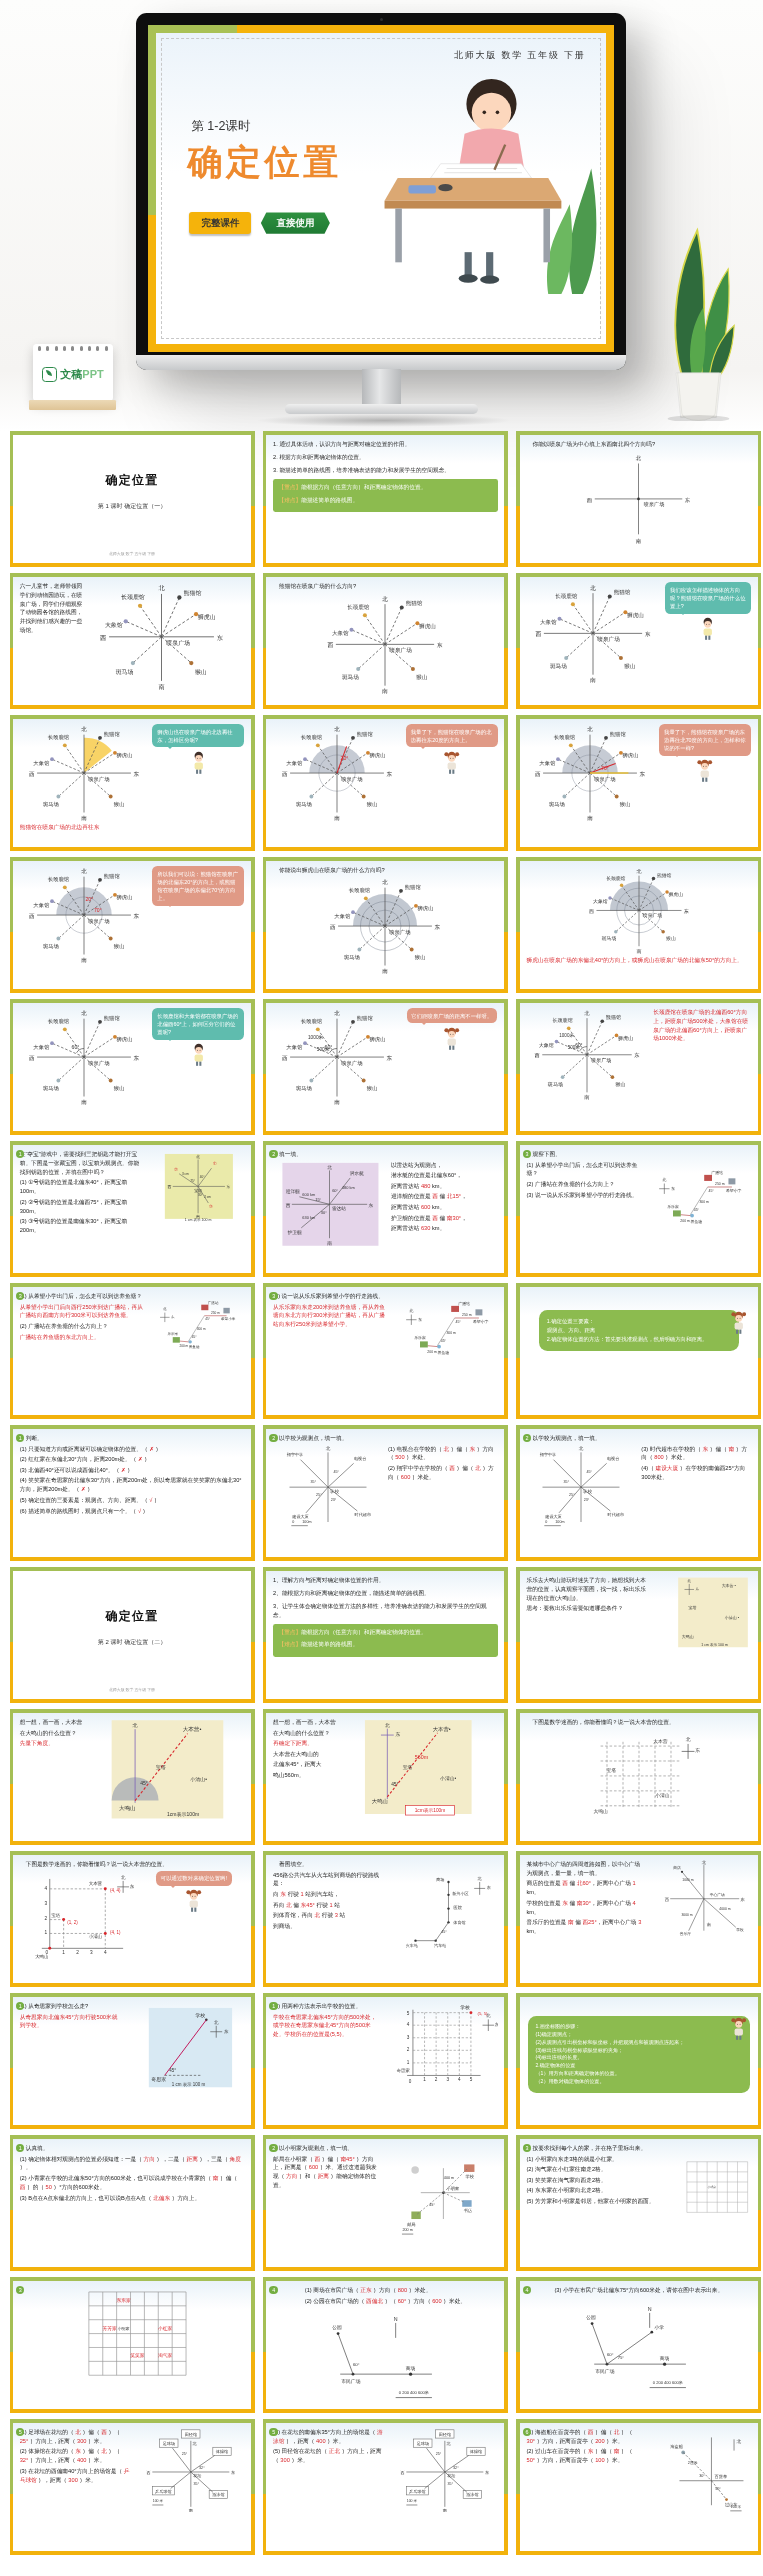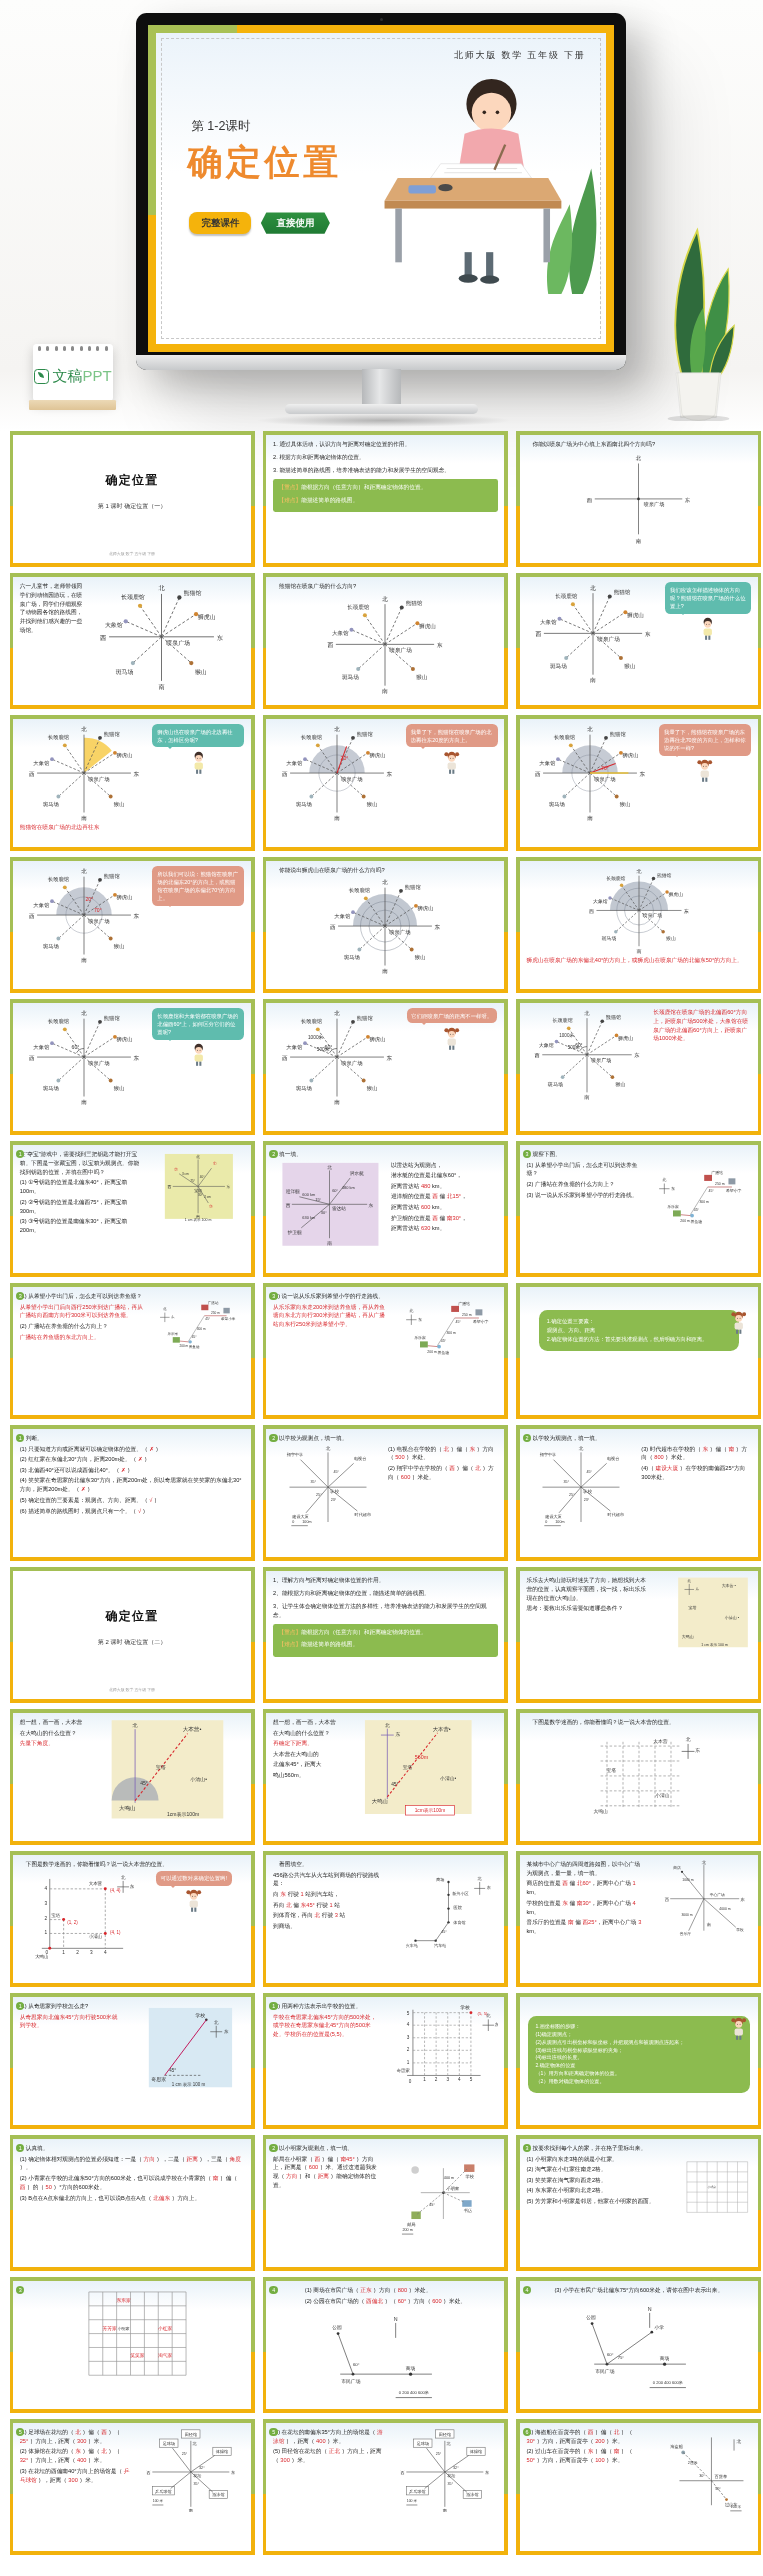--- a/index.html
+++ b/index.html
@@ -17,32 +17,32 @@
   #tslide{position:absolute;left:12px;top:12px;right:12px;bottom:18px;background:#f5b30b;}
   #tgreen1{position:absolute;left:0;top:0;width:9px;height:58%;background:#a9c155;}
   #tgreen2{position:absolute;left:0;top:0;width:19%;height:9px;background:#a9c155;}
   #tinner{position:absolute;inset:8.4px;background:linear-gradient(180deg,#ebf3fa,#ffffff 45%);}
   #tdash{position:absolute;inset:4.2px;border:0.6px dashed #c8c8c8;pointer-events:none;}
   #edition{position:absolute;top:15.5px;right:20px;font-size:9px;letter-spacing:1.8px;color:#333;}
   #lesson{position:absolute;top:85px;left:35px;font-size:12.5px;color:#333;}
   #btitle{position:absolute;top:106px;left:31px;font-size:35px;font-weight:bold;color:#ee8a2e;letter-spacing:3.6px;}
   #btns{position:absolute;top:179px;left:33px;display:flex;gap:9.5px;}
   .pbtn{font-size:9.5px;font-weight:bold;padding:4.2px 12px;}
-  #btn-full{background:#f5b30b;color:#333;border-radius:8px;box-shadow:0 1.2px 1.8px rgba(0,0,0,.25);font-family:Liberation Mono, monospace;}
+  #btn-full{background:#f5b30b;color:#333;border-radius:3px;box-shadow:0 1.2px 1.8px rgba(0,0,0,.25);font-family:Liberation Mono, monospace;}
   #btn-use{background:linear-gradient(#2f9140,#1f7a33);color:#fff;clip-path:polygon(5.4px 0,calc(100% - 5.4px) 0,100% 50%,calc(100% - 5.4px) 100%,5.4px 100%,0 50%);padding:4.2px 15.5px;text-align:center;}
   #illu{position:absolute;right:3.6px;top:21.5px;}
   
   #calendar{position:absolute;left:33px;top:338px;width:82px;height:76px;}
   #calcard{position:absolute;left:0;top:6px;width:80px;height:57px;background:#fff;border-radius:3.6px;box-shadow:0 4.8px 10.7px rgba(0,0,0,.18);}
   #calspiral{position:absolute;left:4.8px;top:1.8px;width:70px;display:flex;justify-content:space-between;}
   #calspiral i{width:3px;height:5.4px;border-radius:1.8px;background:#8a8a8a;}
   #callogo{position:absolute;left:0;top:23px;width:80px;display:flex;align-items:center;justify-content:center;gap:3px;}
   #leafbox{width:13px;height:13px;border:1.2px solid #2d8a4b;border-radius:3.6px;position:relative;}
   #leafbox:after{content:"";position:absolute;left:2.4px;top:2.4px;width:6px;height:6px;background:#2d8a4b;border-radius:0 6px 0 6px;}
-  #calname{font-size:15px;font-weight:normal;color:#2d8a4b;}
+  #calname{font-size:11px;font-weight:bold;color:#2d8a4b;}
   #calname span{color:#7cc487;}
   #calbase{position:absolute;left:-3.6px;top:62px;width:87px;height:9.5px;background:linear-gradient(#ecd9b6,#dfc496);border-radius:1.2px;}
   
   #plant{position:absolute;left:645px;top:197px;}
   
   #grid{position:absolute;top:431px;left:9.5px;width:746px;display:grid;grid-template-columns:repeat(3,245px);column-gap:8.4px;row-gap:6px;}
   .card{height:136px;padding:3.6px;box-sizing:border-box;background:linear-gradient(180deg,#a5bf55 0,#a5bf55 55%,#f2b20c 55%,#f2b20c 100%);}
   .cv{position:relative;width:100%;height:100%;background:#fff;overflow:hidden;box-sizing:border-box;padding:5.4px 6.6px;font-size:5.7px;line-height:1.55;}
   .cv.sky{background:linear-gradient(180deg,#e9f2f9,#ffffff 22%);}
   .badge{position:absolute;left:3px;top:5.4px;width:8.4px;height:8.4px;border-radius:50%;background:#74ae42;color:#fff;font-size:5.4px;display:flex;align-items:center;justify-content:center;}

